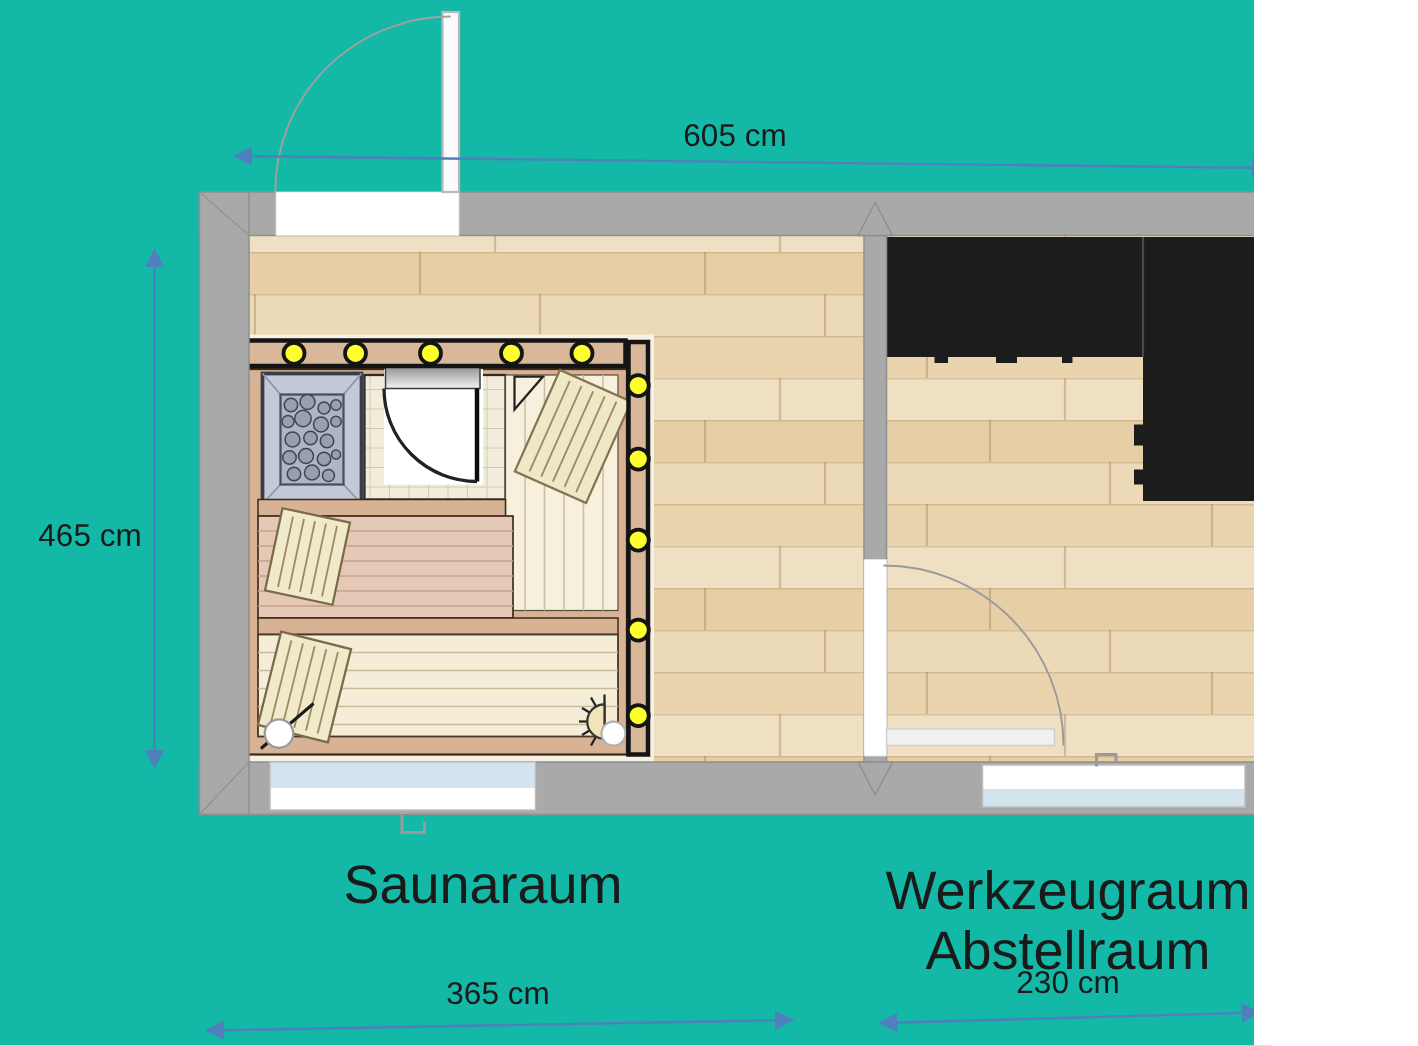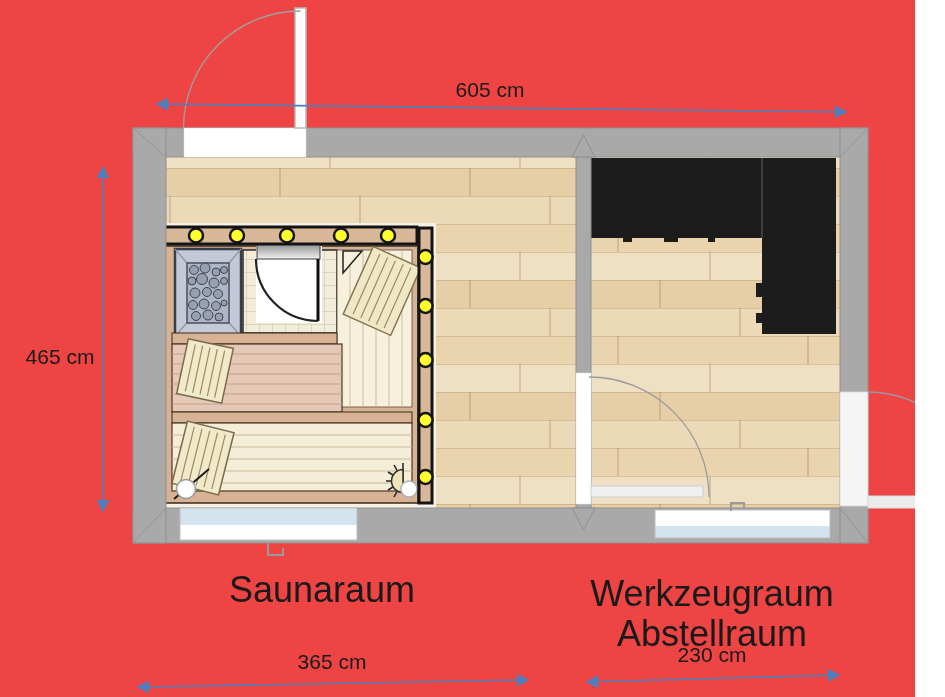--- a/index.html
+++ b/index.html
@@ -1,16 +1,16 @@
 <!DOCTYPE html>
 <html><head>
 <meta charset="utf-8">
 <style>
   html,body{margin:0;padding:0;background:#ffffff;}
-  .stage{position:relative;width:915px;height:697px;background:#ef4444;overflow:hidden;
+  .stage{position:relative;width:836px;height:697px;background:#14b8a6;overflow:hidden;
          font-family:"Liberation Sans", sans-serif;}
   svg{display:block}
   text{font-family:"Liberation Sans", sans-serif;fill:#1a1a1a;}
   .dim-label{font-size:21px;}
   .room-label{font-size:36px;}
 </style>
 </head>
 <body>
 
 <div class="stage">

